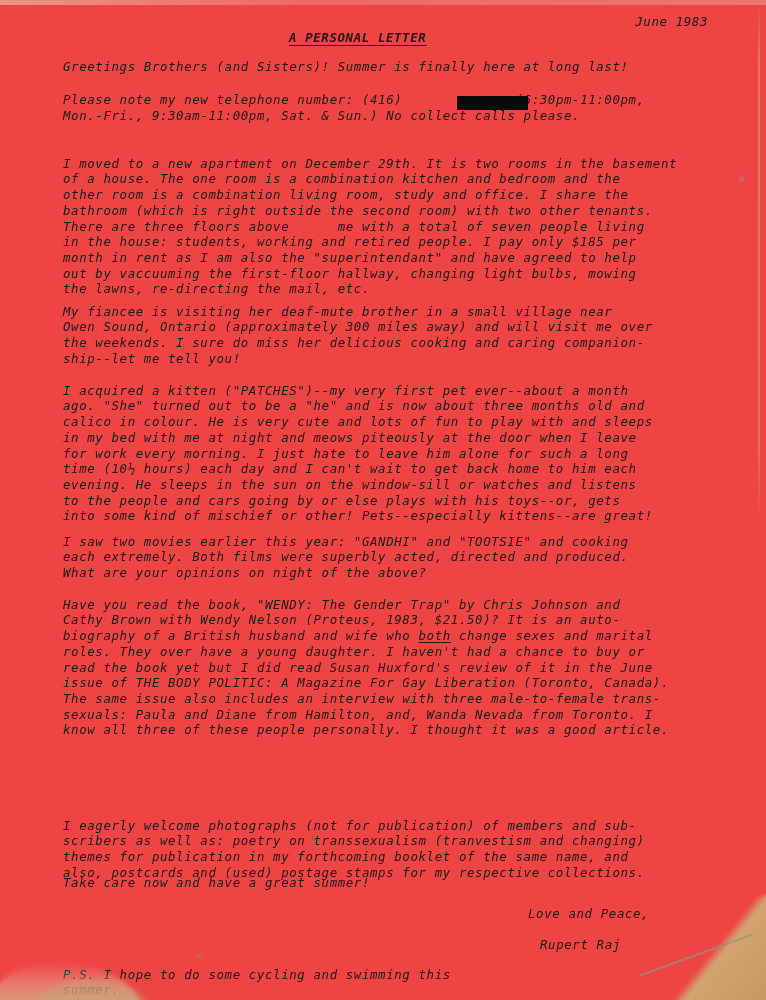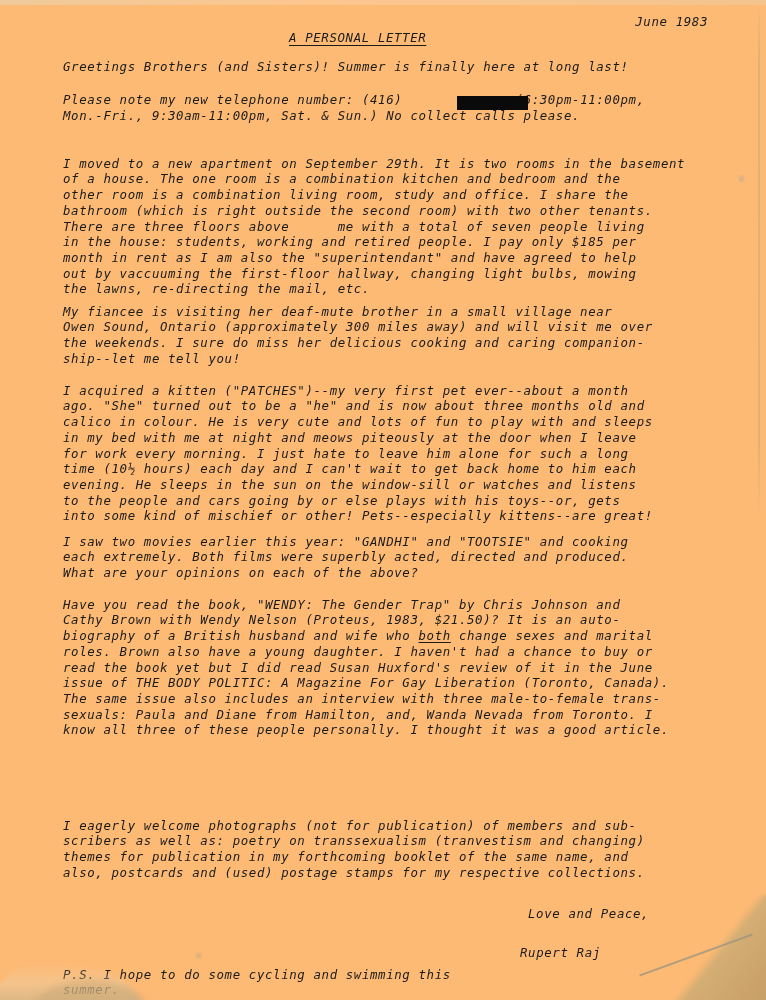--- a/index.html
+++ b/index.html
@@ -12,21 +12,21 @@
     height: 1000px;
     position: relative;
     overflow: hidden;
     font-family: "DejaVu Sans Mono", "Liberation Mono", monospace;
   }
 
   
   #page {
     position: absolute;
     inset: 0;
-    background: #fdba74;
+    background: #ef4444;
   }
 
   
   .artifact { position: absolute; pointer-events: none; }
   #edge-right {
     top: 0; right: 6px; width: 2px; height: 520px;
     background: linear-gradient(to bottom, rgba(196,170,118,0) 0%, rgba(196,170,118,.55) 12%, rgba(196,170,118,.5) 85%, rgba(196,170,118,0) 100%);
   }
   #edge-top {
     top: 0; left: 0; width: 766px; height: 5px;
@@ -74,35 +74,35 @@
     font-style: italic;
     font-size: 12.4px;
     line-height: 15.7px;
     letter-spacing: .62px;
     color: #1b1b1b;
     white-space: pre;
     -webkit-font-smoothing: none;
   }
 
   #date        { top: 14px;  right: 58px; }
-  #title       { top: 30px;  left: 289px; text-decoration: underline; text-underline-offset: 3px; }
+  #title       { top: 30px;  left: 289px; text-decoration: underline; text-underline-offset: 3px; font-weight: bold; }
 
   #greeting    { top: 59px;  left: 63px; }
   #phone       { top: 92px;  left: 63px; }
   #p-apartment { top: 140px; left: 63px; }
   #p-fiancee   { top: 288px; left: 63px; }
   #p-kitten    { top: 367px; left: 63px; }
   #p-movies    { top: 518px; left: 63px; }
   #p-book      { top: 581px; left: 63px; }
   #p-booklet   { top: 739px; left: 63px; }
   #p-photos    { top: 802px; left: 63px; }
   #p-takecare  { top: 875px; left: 63px; }
 
   #closing     { top: 906px; left: 528px; }
-  #signature   { top: 937px; left: 520px; margin-top: 8px; }
+  #signature   { top: 937px; left: 540px; }
 
   #ps          { top: 951px; left: 63px; }
 
   
   #redaction {
     position: absolute;
     left: 457px;
     top: 96px;
     width: 71px;
     height: 14px;
@@ -126,21 +126,21 @@
   <div class="tw" id="title">A PERSONAL LETTER</div>
 
   <div class="tw" id="greeting">Greetings Brothers (and Sisters)! Summer is finally here at long last!</div>
 
   <div class="tw" id="phone"><span>Please note my new telephone number: (416) </span><span>           </span><span>  (6:30pm-11:00pm,</span>
 <span>Mon.-Fri., 9:30am-11:00pm, Sat. &amp; Sun.) No collect calls please.</span></div>
 
   <div id="redaction"></div>
 
   <div class="tw" id="p-apartment">
-<span>I moved to a new apartment on September 29th. It is two rooms in the basement</span>
+<span>I moved to a new apartment on December 29th. It is two rooms in the basement</span>
 <span>of a house. The one room is a combination kitchen and bedroom and the</span>
 <span>other room is a combination living room, study and office. I share the</span>
 <span>bathroom (which is right outside the second room) with two other tenants.</span>
 <span>There are three floors above      me with a total of seven people living</span>
 <span>in the house: students, working and retired people. I pay only $185 per</span>
 <span>month in rent as I am also the "superintendant" and have agreed to help</span>
 <span>out by vaccuuming the first-floor hallway, changing light bulbs, mowing</span>
 <span>the lawns, re-directing the mail, etc.</span></div>
 
   <div class="tw" id="p-fiancee">
@@ -156,40 +156,41 @@
 <span>in my bed with me at night and meows piteously at the door when I leave</span>
 <span>for work every morning. I just hate to leave him alone for such a long</span>
 <span>time (10½ hours) each day and I can't wait to get back home to him each</span>
 <span>evening. He sleeps in the sun on the window-sill or watches and listens</span>
 <span>to the people and cars going by or else plays with his toys--or, gets</span>
 <span>into some kind of mischief or other! Pets--especially kittens--are great!</span></div>
 
   <div class="tw" id="p-movies">
 <span>I saw two movies earlier this year: "GANDHI" and "TOOTSIE" and cooking</span>
 <span>each extremely. Both films were superbly acted, directed and produced.</span>
-<span>What are your opinions on each of the above?</span></div>
+<span>What are your opinions on night of the above?</span></div>
 
   <div class="tw" id="p-book">
 <span>Have you read the book, "WENDY: The Gender Trap" by Chris Johnson and</span>
 <span>Cathy Brown with Wendy Nelson (Proteus, 1983, $21.50)? It is an auto-</span>
 <span><span>biography of a British husband and wife who </span><u class="hl">both</u><span> change sexes and marital</span></span>
-<span>roles. Brown also have a young daughter. I haven't had a chance to buy or</span>
+<span>roles. They over have a young daughter. I haven't had a chance to buy or</span>
 <span>read the book yet but I did read Susan Huxford's review of it in the June</span>
 <span>issue of THE BODY POLITIC: A Magazine For Gay Liberation (Toronto, Canada).</span>
 <span>The same issue also includes an interview with three male-to-female trans-</span>
 <span>sexuals: Paula and Diane from Hamilton, and, Wanda Nevada from Toronto. I</span>
 <span>know all three of these people personally. I thought it was a good article.</span></div>
 
 
   <div class="tw" id="p-photos">
 <span>I eagerly welcome photographs (not for publication) of members and sub-</span>
 <span>scribers as well as: poetry on transsexualism (tranvestism and changing)</span>
 <span>themes for publication in my forthcoming booklet of the same name, and</span>
 <span>also, postcards and (used) postage stamps for my respective collections.</span></div>
 
+  <div class="tw" id="p-takecare">Take care now and have a great summer!</div>
 
   <div class="tw" id="closing">Love and Peace,</div>
   <div class="tw" id="signature">Rupert Raj</div>
 
   <div class="tw" id="ps">
 <span>P.S. I hope to do some cycling and swimming this</span>
 <span>summer.</span></div>
 
   <div class="artifact" id="corner-bl"></div>
   <div class="artifact" id="corner-bl2"></div>

